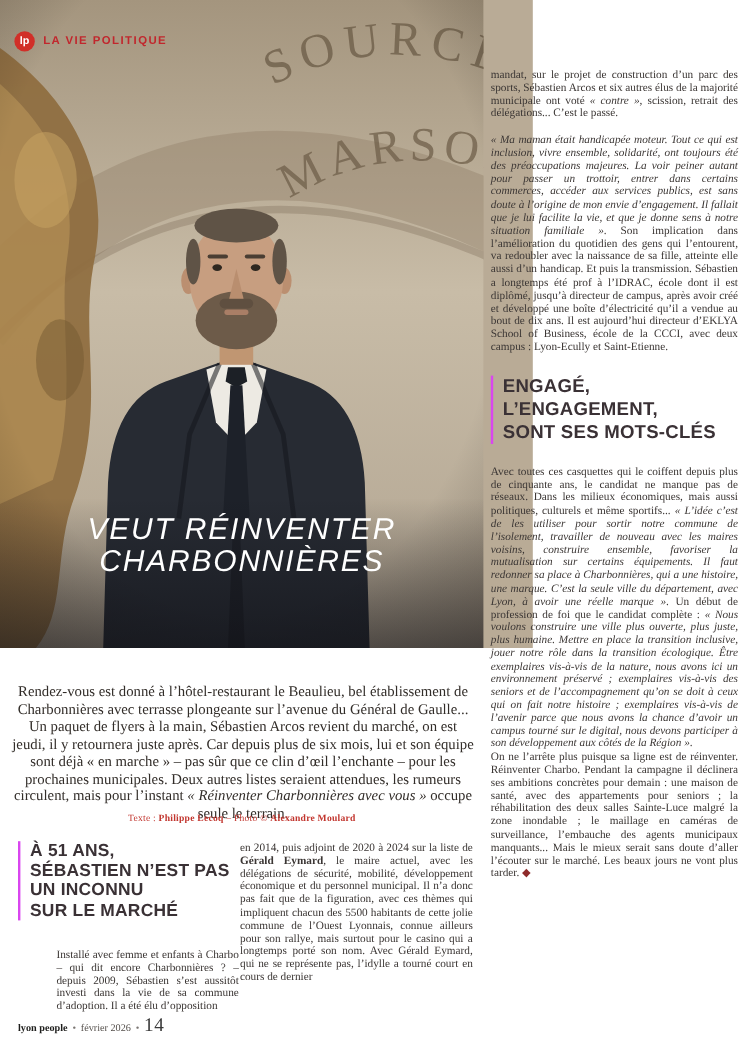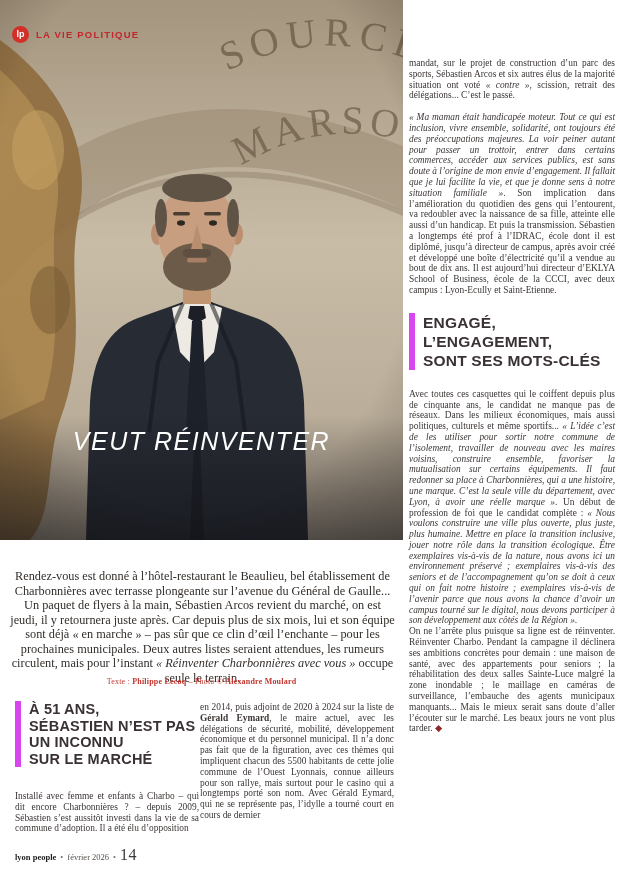--- a/index.html
+++ b/index.html
@@ -2,21 +2,21 @@
 <html><head>
 <meta charset="utf-8">
 <style>
   html,body{margin:0;padding:0;background:#ffffff;}
   .page{position:relative;width:626px;height:874px;background:#fff;overflow:hidden;
         font-family:"Liberation Serif","DejaVu Serif",serif;}
   .b{font-weight:700}
   .i{font-style:italic}
 
   
-  .photo{position:absolute;left:0;top:0;width:403px;height:540px;overflow:hidden;background:#b9ab96;}
+  .photo{position:absolute;left:0;top:0;width:444px;height:540px;overflow:hidden;background:#b9ab96;}
   .photo svg{display:block}
 
   .kicker{position:absolute;left:12px;top:26px;display:flex;align-items:center;}
   .lp-badge{width:17px;height:17px;border-radius:50%;background:#d12f28;color:#fff;
             font:700 9px/17px "Liberation Sans","DejaVu Sans",sans-serif;text-align:center;}
   .kicker-label{margin-left:7px;color:#c1272d;
             font:700 9.5px "Liberation Sans","DejaVu Sans",sans-serif;letter-spacing:1.2px;}
 
   .hero-title{position:absolute;left:0;top:428px;width:403px;text-align:center;color:#fff;}
   .hero-title .l1{font:800 32px/1.08 "Liberation Sans","DejaVu Sans",sans-serif;letter-spacing:.5px;}
@@ -24,24 +24,24 @@
 
   
   .intro{position:absolute;left:10px;top:569px;width:385px;text-align:center;
          font-size:12.3px;line-height:14.5px;color:#322d29;}
   .credit{position:absolute;left:0;top:677px;width:403px;text-align:center;color:#c2362f;
           font-family:Liberation Serif, serif;font-size:8px;letter-spacing:.2px;}
 
   
   .bodytext{font-size:9.4px;line-height:10.8px;color:#3b3634;text-align:justify;margin:0;}
   .col-heading{font:700 14.5px/16.5px "Liberation Sans","DejaVu Sans",sans-serif;color:#3a3135;
-               border-left:6px solid #d946ef;padding-left:8px;white-space:pre-line;letter-spacing:.2px;}
+               border-left:2px solid #d946ef;padding-left:8px;white-space:pre-line;letter-spacing:.2px;}
 
   .col-left{position:absolute;left:15px;top:701px;width:184px;}
-  .col-left .bodytext{margin-top:24px;}
+  .col-left .bodytext{margin-top:24px;margin-left:32px;}
 
   .col-mid{position:absolute;left:200px;top:702px;width:194px;}
 
   .col-right{position:absolute;left:409px;top:58px;width:206px;}
   .col-right p{margin:0 0 11px 0;}
   .col-right .col-heading{font-size:15.5px;line-height:19px;margin:17px 0 19px 0;}
   .col-right #para3{margin-bottom:0;}
   .col-right #para4{margin:0;}
 
   
@@ -134,40 +134,41 @@
       <rect y="415" width="403" height="125" fill="url(#fade)"></rect>
     </svg>
 
     <div class="kicker">
       <div class="lp-badge">lp</div>
       <div class="kicker-label">LA VIE POLITIQUE</div>
     </div>
 
     <div class="hero-title">
       <div class="l2">VEUT RÉINVENTER</div>
+      <div class="l2">CHARBONNIÈRES</div>
     </div>
   </div>
 
   <div class="intro"><span>Rendez-vous est donné à l’hôtel-restaurant le Beaulieu, bel établissement de Charbonnières avec terrasse plongeante sur l’avenue du Général de Gaulle... Un paquet de flyers à la main, Sébastien Arcos revient du marché, on est jeudi, il y retournera juste après. Car depuis plus de six mois, lui et son équipe sont déjà « en marche » – pas sûr que ce clin d’œil l’enchante – pour les prochaines municipales. Deux autres listes seraient attendues, les rumeurs circulent, mais pour l’instant </span><span class="i">« Réinventer Charbonnières avec vous »</span><span> occupe seule le terrain.</span></div>
   <div class="credit"><span>Texte : </span><span class="b">Philippe Lecoq</span><span> – Photo © </span><span class="b">Alexandre Moulard</span></div>
 
   <div class="col-left">
     <div class="col-heading">À 51 ANS,
 SÉBASTIEN N’EST PAS
 UN INCONNU
 SUR LE MARCHÉ</div>
     <p class="bodytext"><span>Installé avec femme et enfants à Charbo – qui dit encore Charbonnières ? – depuis 2009, Sébastien s’est aussitôt investi dans la vie de sa commune d’adoption. Il a été élu d’opposition</span></p>
   </div>
 
   <div class="col-mid">
     <p class="bodytext"><span>en 2014, puis adjoint de 2020 à 2024 sur la liste de </span><span class="b">Gérald Eymard</span><span>, le maire actuel, avec les délégations de sécurité, mobilité, développement économique et du personnel municipal. Il n’a donc pas fait que de la figuration, avec ces thèmes qui impliquent chacun des 5500 habitants de cette jolie commune de l’Ouest Lyonnais, connue ailleurs pour son rallye, mais surtout pour le casino qui a longtemps porté son nom. Avec Gérald Eymard, qui ne se représente pas, l’idylle a tourné court en cours de dernier</span></p>
   </div>
 
   <div class="col-right">
-    <p class="bodytext" id="para1"><span>mandat, sur le projet de construction d’un parc des sports, Sébastien Arcos et six autres élus de la majorité situation ont voté </span><span class="i">« contre »</span><span>, scission, retrait des délégations... C’est le passé.</span></p>
+    <p class="bodytext" id="para1"><span>mandat, sur le projet de construction d’un parc des sports, Sébastien Arcos et six autres élus de la majorité municipale ont voté </span><span class="i">« contre »</span><span>, scission, retrait des délégations... C’est le passé.</span></p>
     <p class="bodytext" id="para2"><span class="i">« Ma maman était handicapée moteur. Tout ce qui est inclusion, vivre ensemble, solidarité, ont toujours été des préoccupations majeures. La voir peiner autant pour passer un trottoir, entrer dans certains commerces, accéder aux services publics, est sans doute à l’origine de mon envie d’engagement. Il fallait que je lui facilite la vie, et que je donne sens à notre situation familiale »</span><span>. Son implication dans l’amélioration du quotidien des gens qui l’entourent, va redoubler avec la naissance de sa fille, atteinte elle aussi d’un handicap. Et puis la transmission. Sébastien a longtemps été prof à l’IDRAC, école dont il est diplômé, jusqu’à directeur de campus, après avoir créé et développé une boîte d’électricité qu’il a vendue au bout de dix ans. Il est aujourd’hui directeur d’EKLYA School of Business, école de la CCCI, avec deux campus : Lyon-Ecully et Saint-Etienne.</span></p>
     <div class="col-heading">ENGAGÉ,
 L’ENGAGEMENT,
 SONT SES MOTS-CLÉS</div>
     <p class="bodytext" id="para3"><span>Avec toutes ces casquettes qui le coiffent depuis plus de cinquante ans, le candidat ne manque pas de réseaux. Dans les milieux économiques, mais aussi politiques, culturels et même sportifs... </span><span class="i">« L’idée c’est de les utiliser pour sortir notre commune de l’isolement, travailler de nouveau avec les maires voisins, construire ensemble, favoriser la mutualisation sur certains équipements. Il faut redonner sa place à Charbonnières, qui a une histoire, une marque. C’est la seule ville du département, avec Lyon, à avoir une réelle marque »</span><span>. Un début de profession de foi que le candidat complète : </span><span class="i">« Nous voulons construire une ville plus ouverte, plus juste, plus humaine. Mettre en place la transition inclusive, jouer notre rôle dans la transition écologique. Être exemplaires vis-à-vis de la nature, nous avons ici un environnement préservé ; exemplaires vis-à-vis des seniors et de l’accompagnement qu’on se doit à ceux qui on fait notre histoire ; exemplaires vis-à-vis de l’avenir parce que nous avons la chance d’avoir un campus tourné sur le digital, nous devons participer à son développement aux côtés de la Région »</span><span>.</span></p>
     <p class="bodytext" id="para4"><span>On ne l’arrête plus puisque sa ligne est de réinventer. Réinventer Charbo. Pendant la campagne il déclinera ses ambitions concrètes pour demain : une maison de santé, avec des appartements pour seniors ; la réhabilitation des deux salles Sainte-Luce malgré la zone inondable ; le maillage en caméras de surveillance, l’embauche des agents municipaux manquants... Mais le mieux serait sans doute d’aller l’écouter sur le marché. Les beaux jours ne vont plus tarder. </span><span style="color: rgb(142, 42, 42);">◆</span></p>
   </div>
 
   <div class="footer">
     <span class="brand">lyon people</span>

